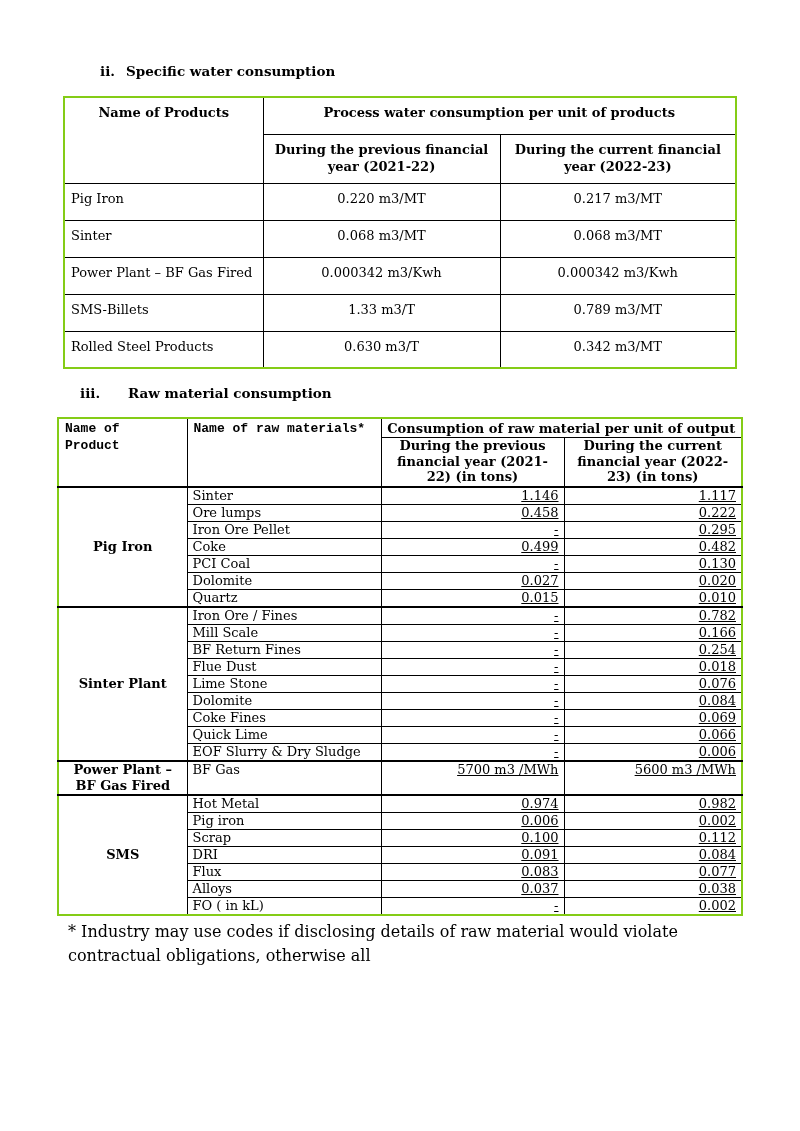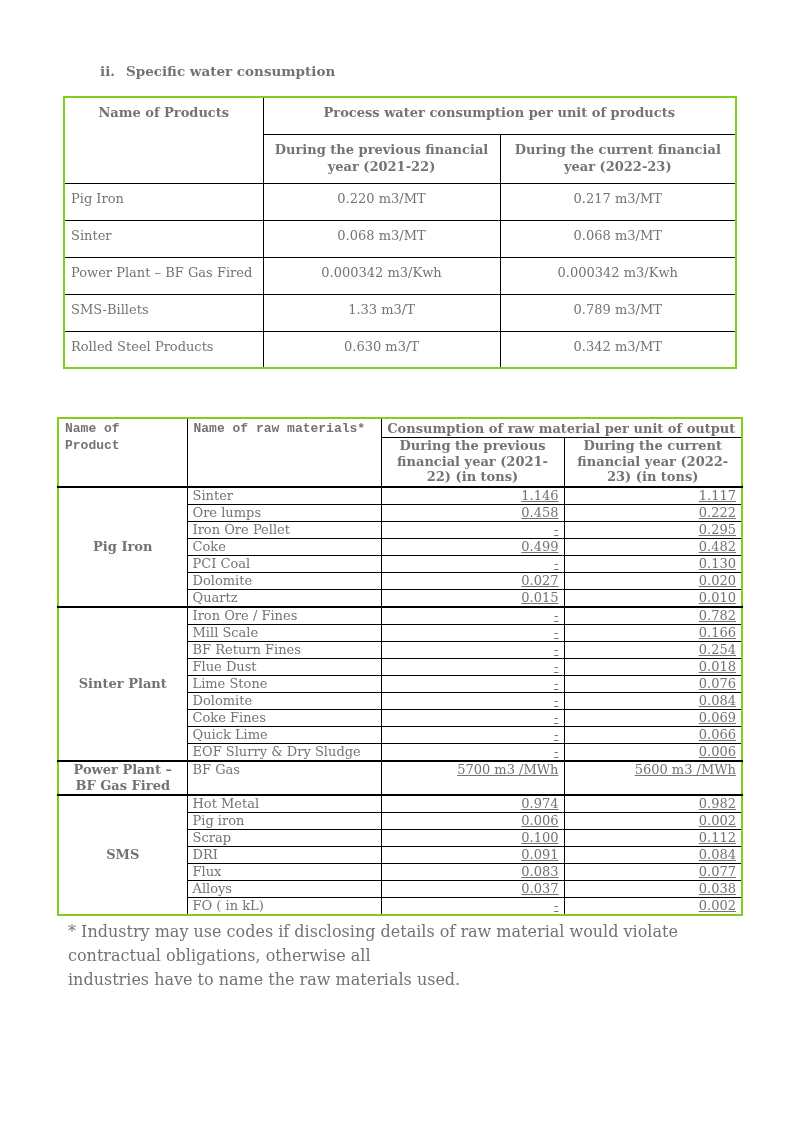--- a/index.html
+++ b/index.html
@@ -1,18 +1,18 @@
 <!DOCTYPE html>
 <html><head>
 <meta charset="utf-8">
 <style>
   html,body { margin:0; padding:0; background:#ffffff; }
   .page {
     position:relative; width:800px; height:1131px; margin:0 auto;
-    background:#ffffff; color:#737373;
+    background:#ffffff; color:#000000;
     font-family:"DejaVu Serif", serif;
     overflow:hidden;
   }
   .heading { position:absolute; font-weight:bold; font-size:13.5px; white-space:nowrap; }
   #heading-water { top:63px; left:100px; }
   #heading-raw   { top:385px; left:80px; }
   #heading-water .h-num { display:inline-block; margin-right:11px; }
   #heading-raw   .h-num { display:inline-block; width:48px; }
 
   table { position:absolute; border-collapse:collapse; table-layout:fixed; background:#fff; }
@@ -100,20 +100,23 @@
           <td class="t1-val">0.789 m3/MT</td>
         </tr>
         <tr>
           <td class="t1-product">Rolled Steel Products</td>
           <td class="t1-val">0.630 m3/T</td>
           <td class="t1-val">0.342 m3/MT</td>
         </tr>
       </tbody>
   </table>
 
+  <div class="heading" id="heading-raw">
+    <span class="h-num">iii.</span><span>Raw material consumption</span>
+  </div>
 
   <table id="raw-table">
     <colgroup>
         <col style="width:129px">
         <col style="width:194px">
         <col style="width:183px">
         <col style="width:178px">
       </colgroup>
     <thead>
       <tr>
@@ -249,17 +252,16 @@
         <tr>
           <td class="t2-material">FO ( in kL)</td>
           <td class="t2-val">-</td>
           <td class="t2-val">0.002</td>
         </tr>
       </tbody>
   </table>
 
   <div class="footnote">
     <span>* Industry may use codes if disclosing details of raw material would violate contractual obligations, otherwise all</span><br>
-    <span>industries have to name the raw materials used.</span>
   </div>
 
 
 </div>
 
 </body></html>

